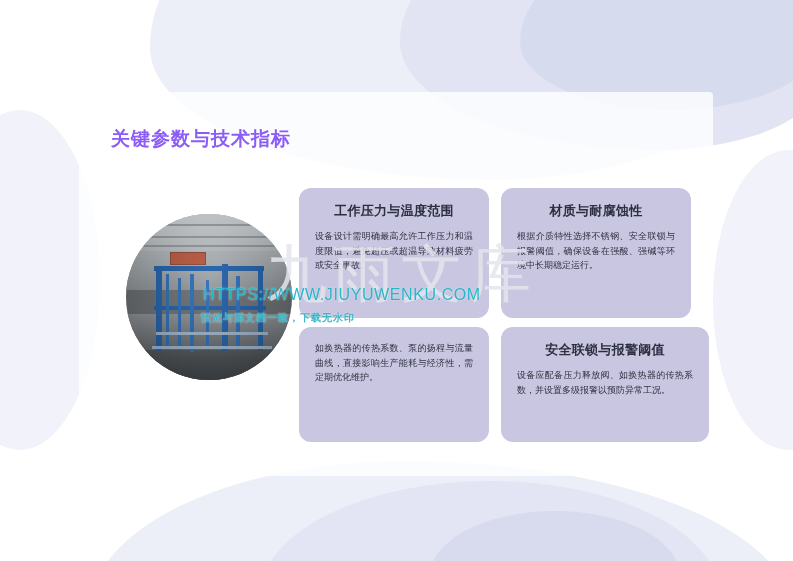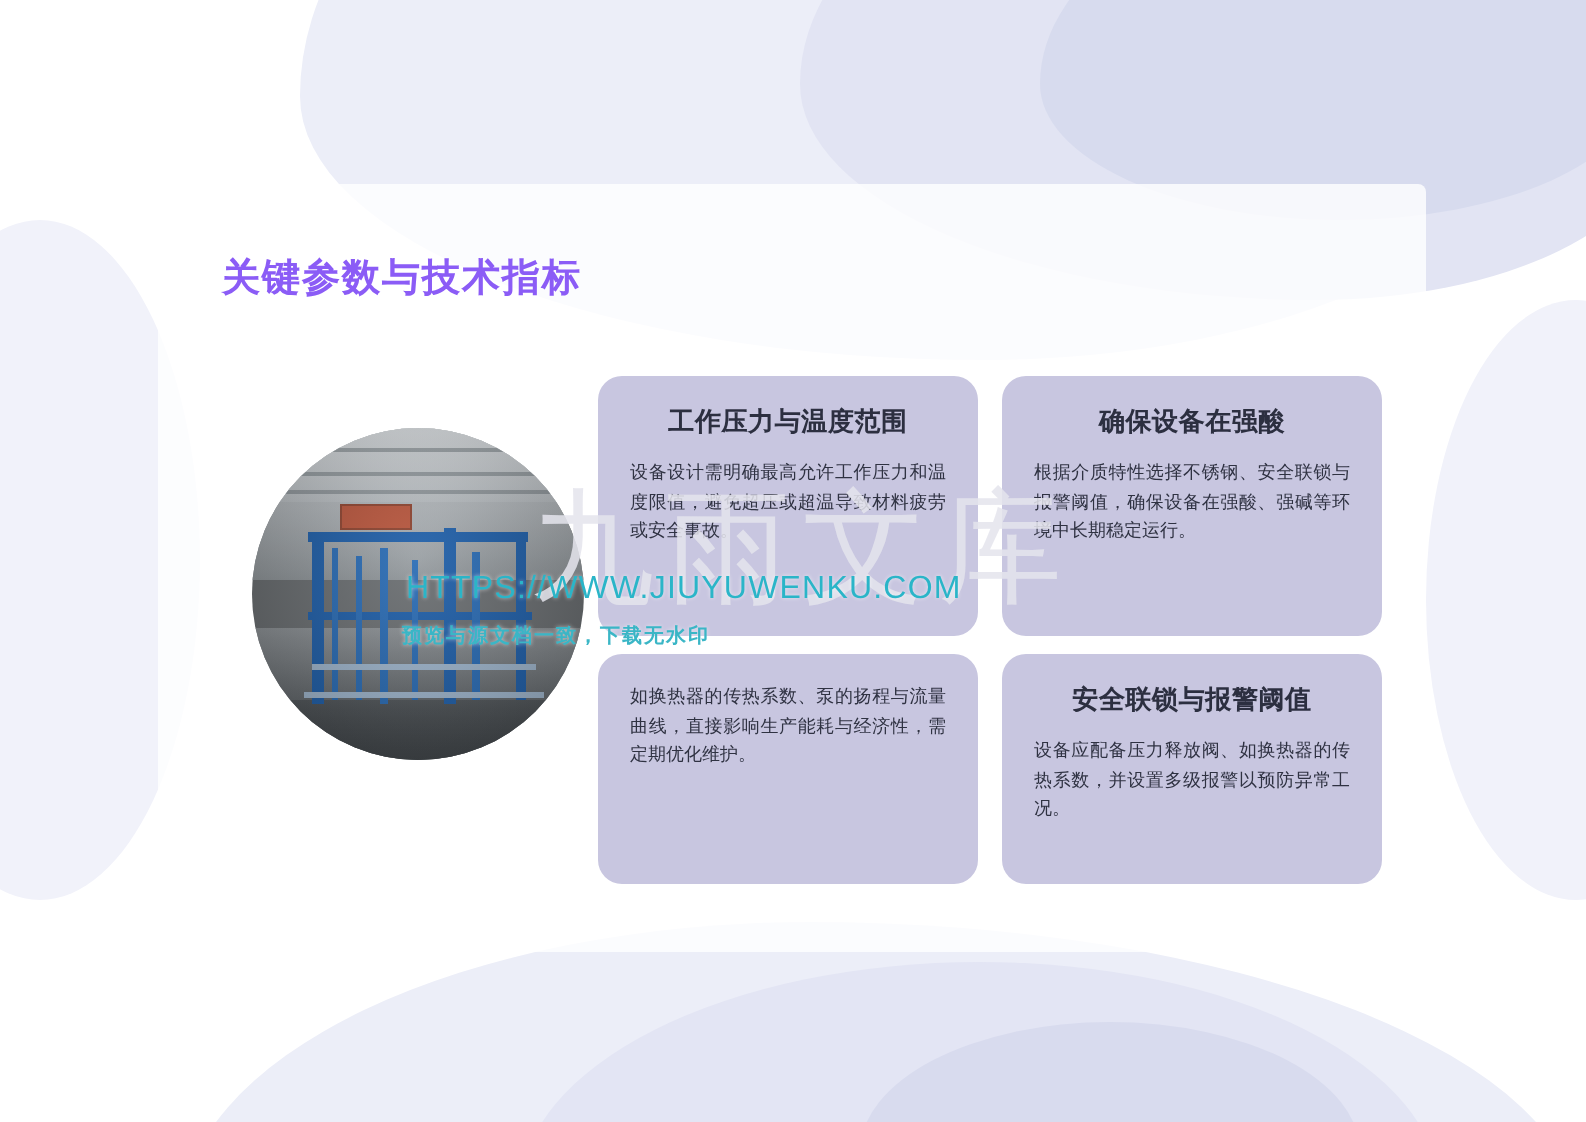--- a/index.html
+++ b/index.html
@@ -168,21 +168,21 @@
   .fbox {
     position: absolute;
     background: #c8c6e0;
     border-radius: 12px;
     box-sizing: border-box;
     padding: 14px 16px 12px 16px;
   }
   .fbox.b1 { left: 299px; top: 188px; width: 190px; height: 130px; }
   .fbox.b2 { left: 501px; top: 188px; width: 190px; height: 130px; }
   .fbox.b3 { left: 299px; top: 327px; width: 190px; height: 115px; }
-  .fbox.b4 { left: 501px; top: 327px; width: 190px; height: 115px; }
+  .fbox.b4 { left: 501px; top: 327px; width: 208px; height: 115px; }
   .fbox-title {
     text-align: center;
     font-size: 13px;
     font-weight: bold;
     color: #2c2f40;
     margin-bottom: 9px;
     letter-spacing: 0.3px;
   }
   .fbox-body {
     font-size: 9px;
@@ -278,21 +278,21 @@
       <div class="ph-shadow"></div>
     </div>
   </div>
 
   <div class="fbox b1">
     <div class="fbox-title">工作压力与温度范围</div>
     <div class="fbox-body">设备设计需明确最高允许工作压力和温度限值，避免超压或超温导致材料疲劳或安全事故。</div>
   </div>
 
   <div class="fbox b2">
-    <div class="fbox-title">确保设备在强酸</div>
+    <div class="fbox-title">材质与耐腐蚀性</div>
     <div class="fbox-body">根据介质特性选择不锈钢、安全联锁与报警阈值，确保设备在强酸、强碱等环境中长期稳定运行。</div>
   </div>
 
   <div class="fbox b3">
     <div class="fbox-body">如换热器的传热系数、泵的扬程与流量曲线，直接影响生产能耗与经济性，需定期优化维护。</div>
   </div>
 
   <div class="fbox b4">
     <div class="fbox-title">安全联锁与报警阈值</div>
     <div class="fbox-body">设备应配备压力释放阀、如换热器的传热系数，并设置多级报警以预防异常工况。</div>

